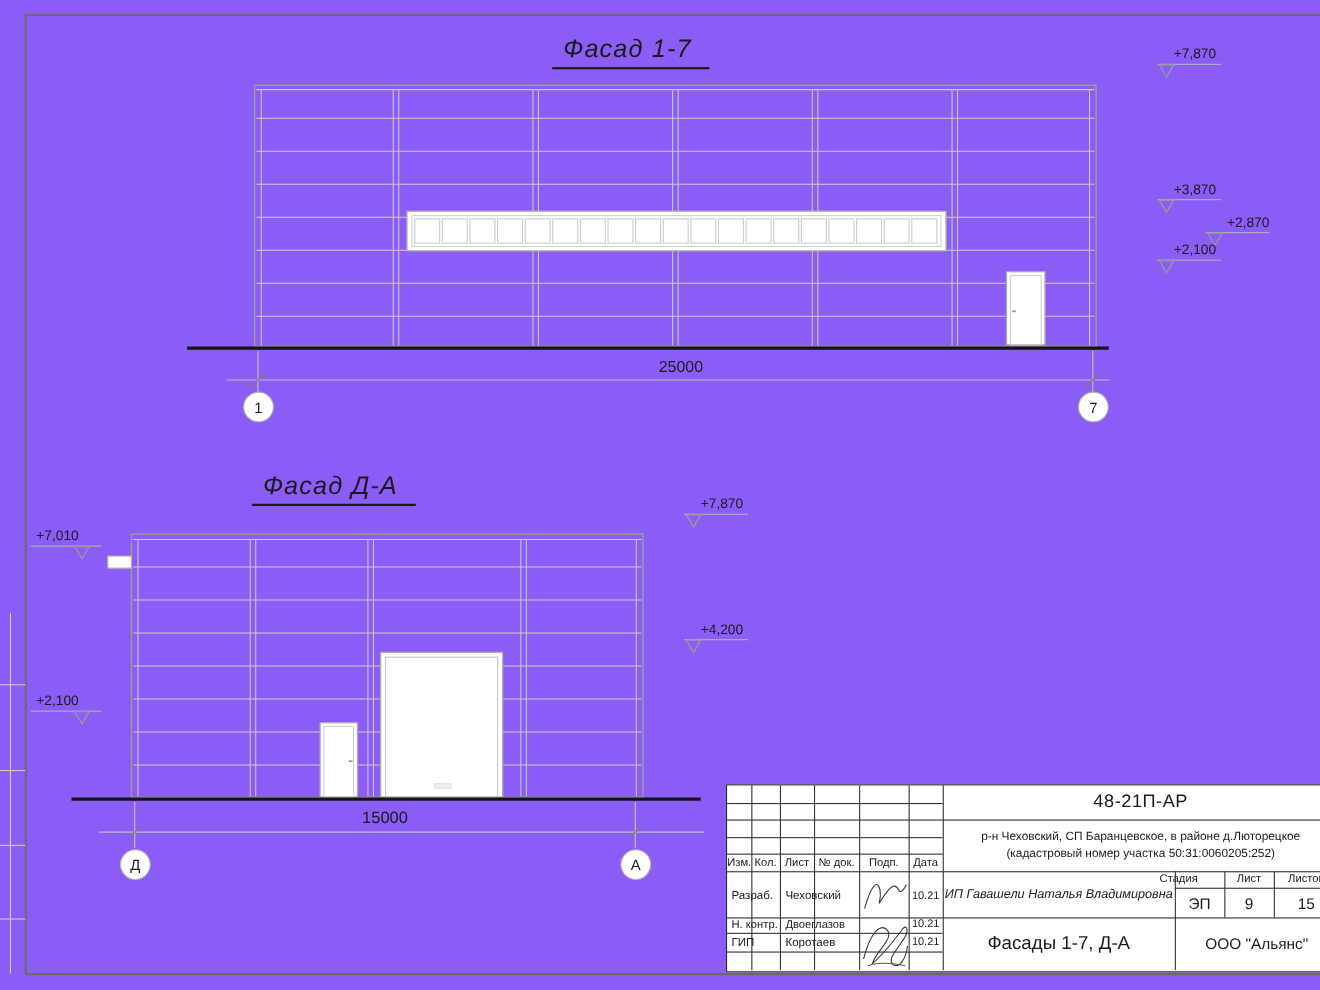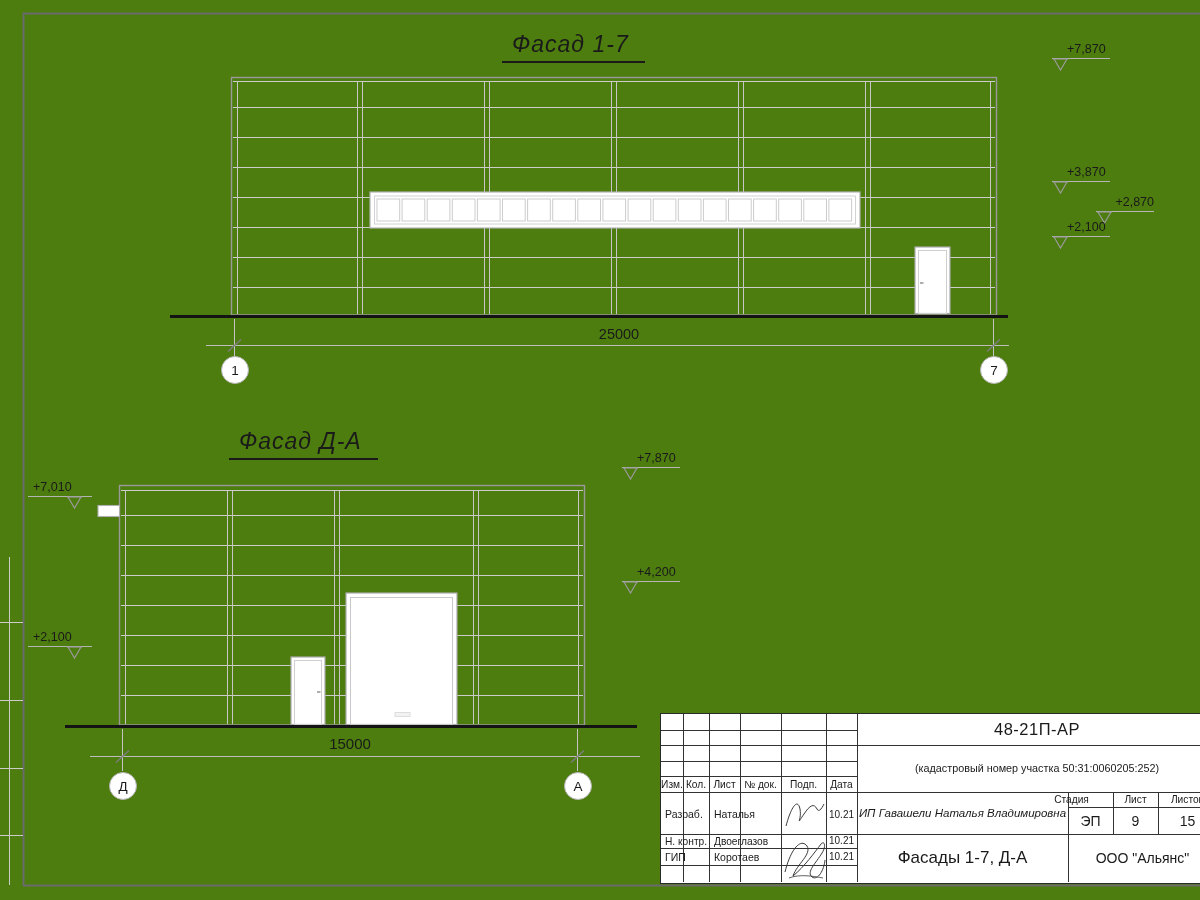--- a/index.html
+++ b/index.html
@@ -1,16 +1,16 @@
 <!DOCTYPE html>
 <html><head>
 <meta charset="utf-8">
 <style>
   html,body{margin:0;padding:0;background:#fff;}
-  .sheet{position:relative;width:1200px;height:900px;background:#4d7c0f;overflow:hidden;
+  .sheet{position:relative;width:1200px;height:900px;background:#8b5cf6;overflow:hidden;
          font-family:"Liberation Sans",sans-serif;color:#1a1a1a;}
   .abs{position:absolute;}
   svg{display:block;}
   
   .fac-title{position:absolute;font-size:23px;font-style:italic;letter-spacing:1px;
              border-bottom:2px solid #1a1a1a;padding:0 16px 3px 10px;white-space:nowrap;}
   
   .dim-text{position:absolute;font-size:14.5px;text-align:center;width:90px;}
   
   .axis{position:absolute;width:26px;height:26px;border:1px solid #b3b3b3;border-radius:50%;
@@ -270,41 +270,42 @@
     <div class="tb-v" style="left:497px;top:78px;height:42px;"></div>
 
     <span class="tb-cell small" style="left:0;top:62px;width:22px;height:16px;">Изм.</span>
     <span class="tb-cell small" style="left:22px;top:62px;width:26px;height:16px;">Кол.</span>
     <span class="tb-cell small" style="left:48px;top:62px;width:31px;height:16px;">Лист</span>
     <span class="tb-cell small" style="left:79px;top:62px;width:41px;height:16px;">№ док.</span>
     <span class="tb-cell small" style="left:120px;top:62px;width:45px;height:16px;">Подп.</span>
     <span class="tb-cell small" style="left:165px;top:62px;width:31px;height:16px;">Дата</span>
 
     <span class="tb-cell tb-left" style="left:4px;top:92px;width:46px;height:16px;font-size:10.5px;">Разраб.</span>
-    <span class="tb-cell tb-left" style="left:53px;top:92px;width:66px;height:16px;font-size:10.5px;">Наталья</span>
+    <span class="tb-cell tb-left" style="left:53px;top:92px;width:66px;height:16px;font-size:10.5px;">Чеховский</span>
     <span class="tb-cell" style="left:165px;top:92px;width:31px;height:16px;font-size:10px;">10.21</span>
 
     <span class="tb-cell tb-left" style="left:4px;top:120px;width:50px;height:14px;font-size:10.2px;">Н. контр.</span>
     <span class="tb-cell tb-left" style="left:53px;top:120px;width:66px;height:14px;font-size:10.2px;">Двоеглазов</span>
     <span class="tb-cell" style="left:165px;top:119px;width:31px;height:14px;font-size:10px;">10.21</span>
 
     <span class="tb-cell tb-left" style="left:4px;top:135px;width:50px;height:16px;font-size:10.5px;">ГИП</span>
     <span class="tb-cell tb-left" style="left:53px;top:135px;width:66px;height:16px;font-size:10.5px;">Коротаев</span>
     <span class="tb-cell" style="left:165px;top:134px;width:31px;height:16px;font-size:10px;">10.21</span>
 
     <svg class="abs" style="left:122px;top:82px;" width="42" height="36">
       <path d="M3,30 C9,8 15,3 17,13 C19,24 12,31 21,18 C27,9 31,7 34,13 C36,17 39,12 41,8" stroke="#3a3a3a" stroke-width="1" fill="none"></path>
     </svg>
     <svg class="abs" style="left:118px;top:118px;" width="48" height="50">
       <path d="M6,40 C12,16 22,6 28,14 C33,22 18,32 14,44 C25,35 36,20 42,12 C46,8 47,15 43,21 C37,31 27,40 33,45 C39,49 45,38 46,28" stroke="#3a3a3a" stroke-width="1" fill="none"></path>
       <path d="M10,46 C20,42 34,44 44,46" stroke="#3a3a3a" stroke-width=".8" fill="none"></path>
     </svg>
 
     <span class="tb-cell code" style="left:196px;top:0;width:360px;height:31px;">48-21П-АР</span>
     <div class="tb-cell desc" style="left:196px;top:31px;width:360px;height:47px;flex-direction:column;">
+      <span>р-н Чеховский, СП Баранцевское, в районе д.Люторецкое</span>
       <span>(кадастровый номер участка 50:31:0060205:252)</span>
     </div>
     <span class="tb-cell client" style="left:196px;top:78px;width:211px;height:42px;">ИП Гавашели Наталья Владимировна</span>
     <span class="tb-cell mid" style="left:196px;top:120px;width:211px;height:48px;">Фасады 1-7, Д-А</span>
 
     <span class="tb-cell small" style="left:388px;top:78px;width:45px;height:15px;">Стадия</span>
     <span class="tb-cell small" style="left:452px;top:78px;width:45px;height:15px;">Лист</span>
     <span class="tb-cell small" style="left:497px;top:78px;width:59px;height:15px;">Листов</span>
     <span class="tb-cell big" style="left:407px;top:93px;width:45px;height:27px;">ЭП</span>
     <span class="tb-cell big" style="left:452px;top:93px;width:45px;height:27px;">9</span>

